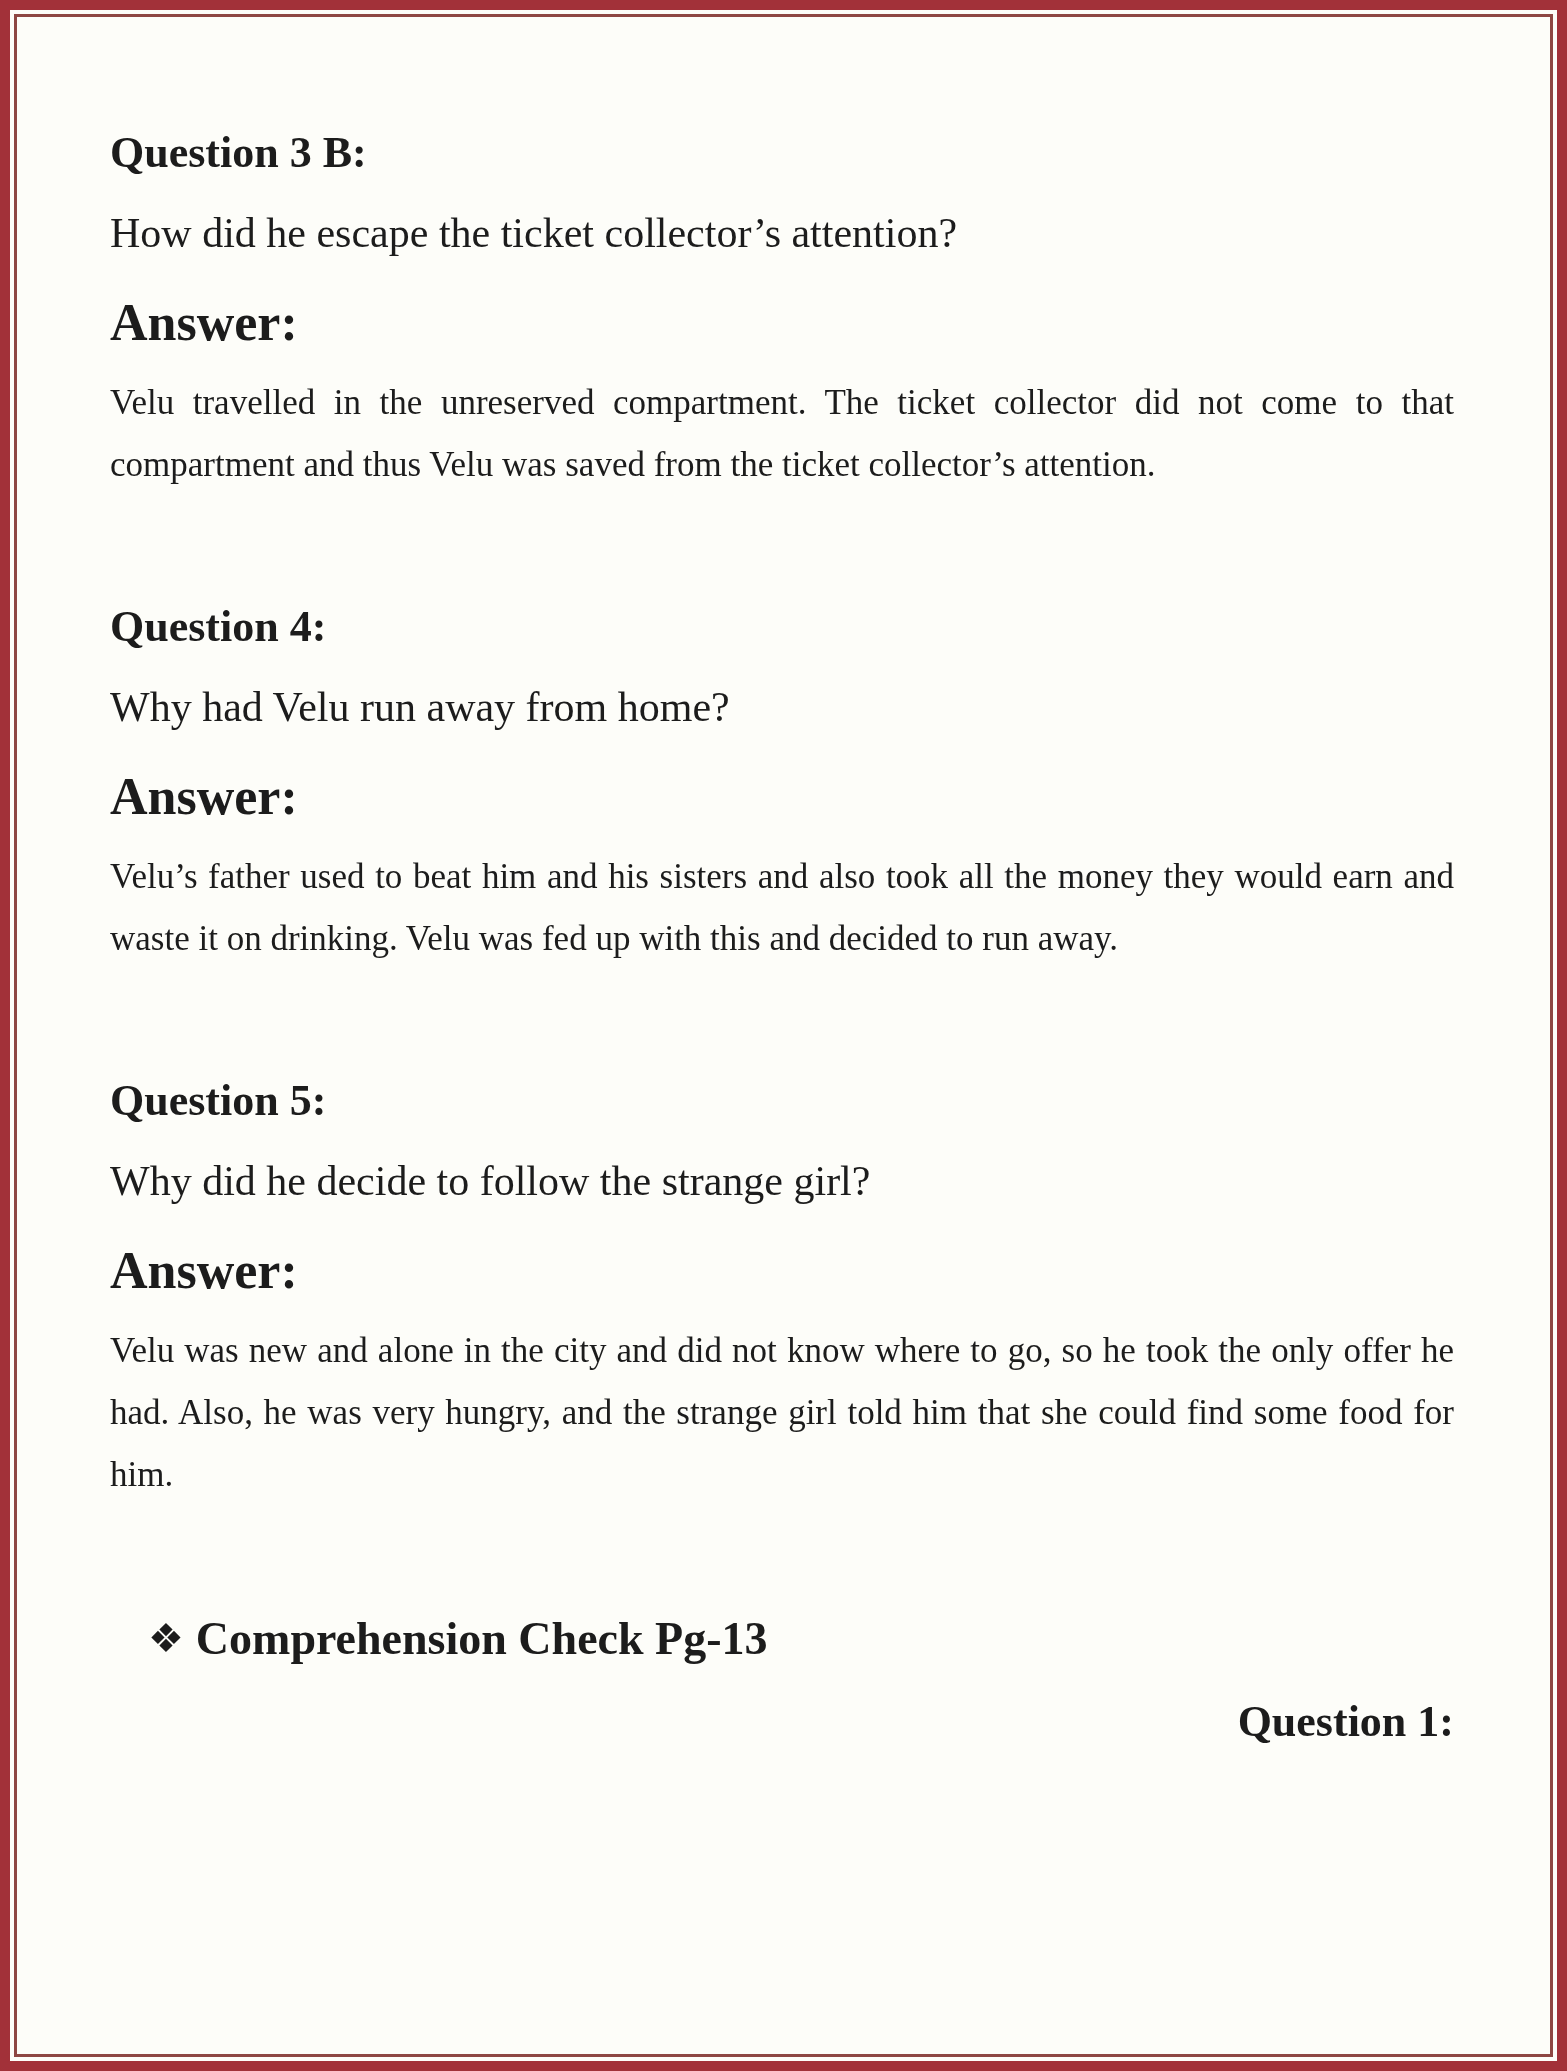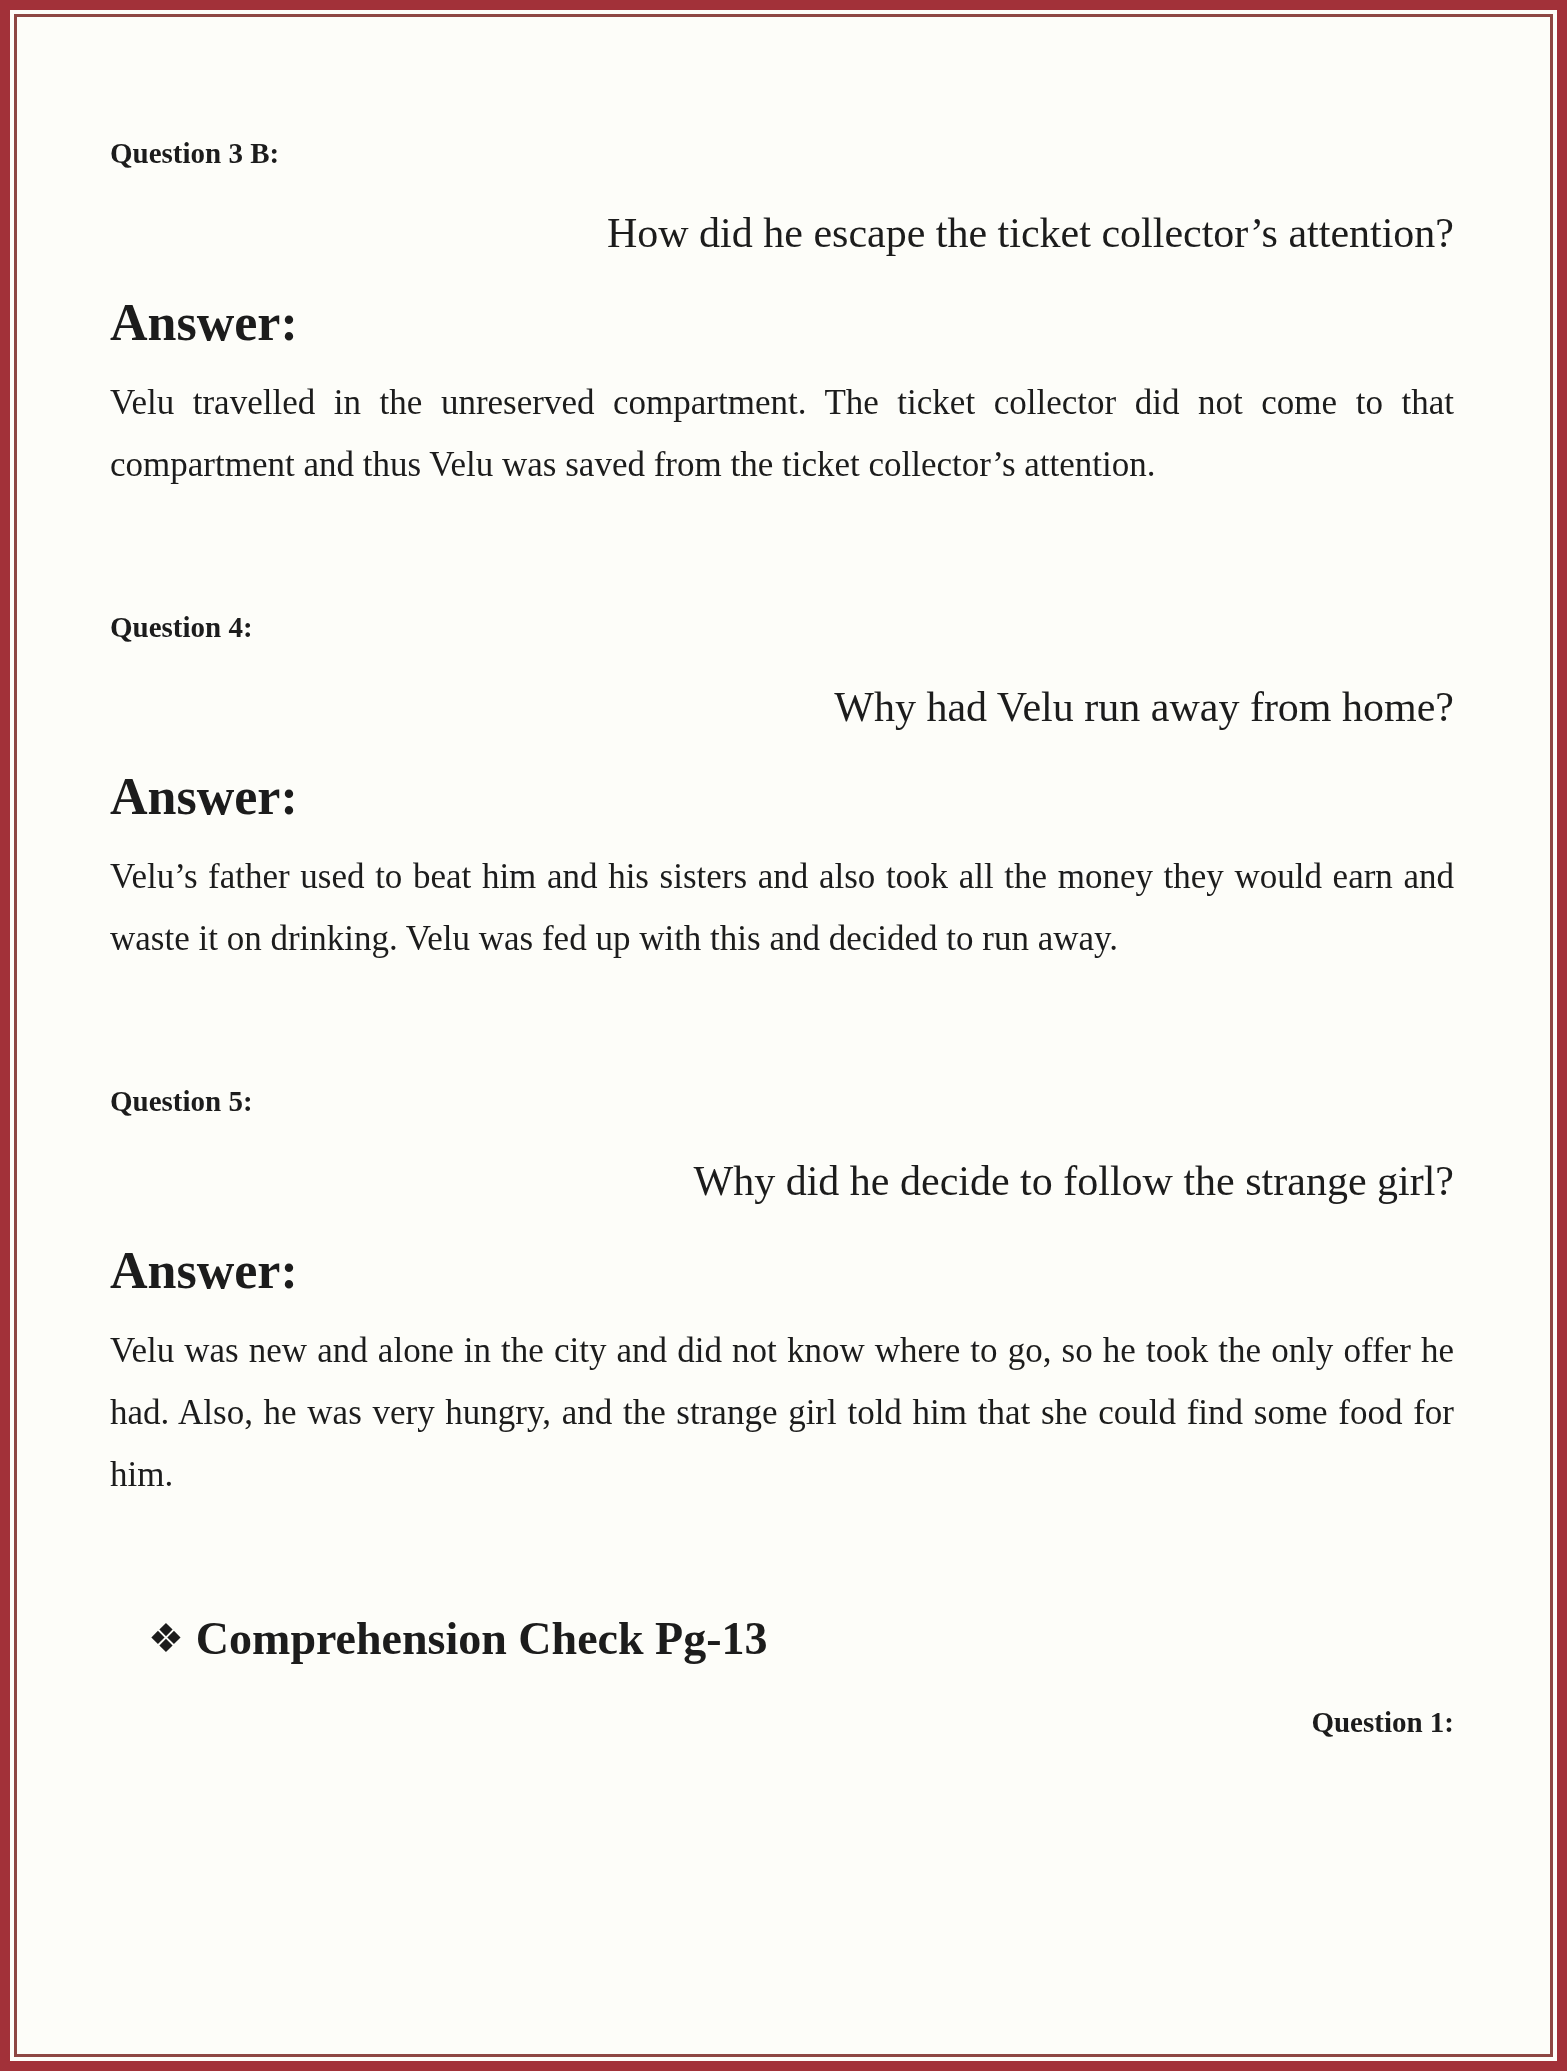--- a/index.html
+++ b/index.html
@@ -20,30 +20,29 @@
   .page-frame {
     width: 100%;
     height: 100%;
     border: 3px solid var(--border-inner);
     padding: 105px 96px 40px 93px;
     overflow: hidden;
     font-family: "Liberation Serif", serif;
     color: var(--ink);
   }
   .q-heading {
-    font-size: 29px;
+    font-size: 44px;
     font-weight: bold;
     line-height: 62px;
     margin: 0 0 18px 0;
   }
   .q-text {
     font-size: 42px;
     line-height: 62px;
     margin: 0 0 28px 0;
-    text-align: right;
   }
   .a-label {
     font-size: 52px;
     font-weight: bold;
     line-height: 62px;
     margin: 0 0 18px 0;
   }
   .a-para {
     font-size: 35px;
     line-height: 62px;

